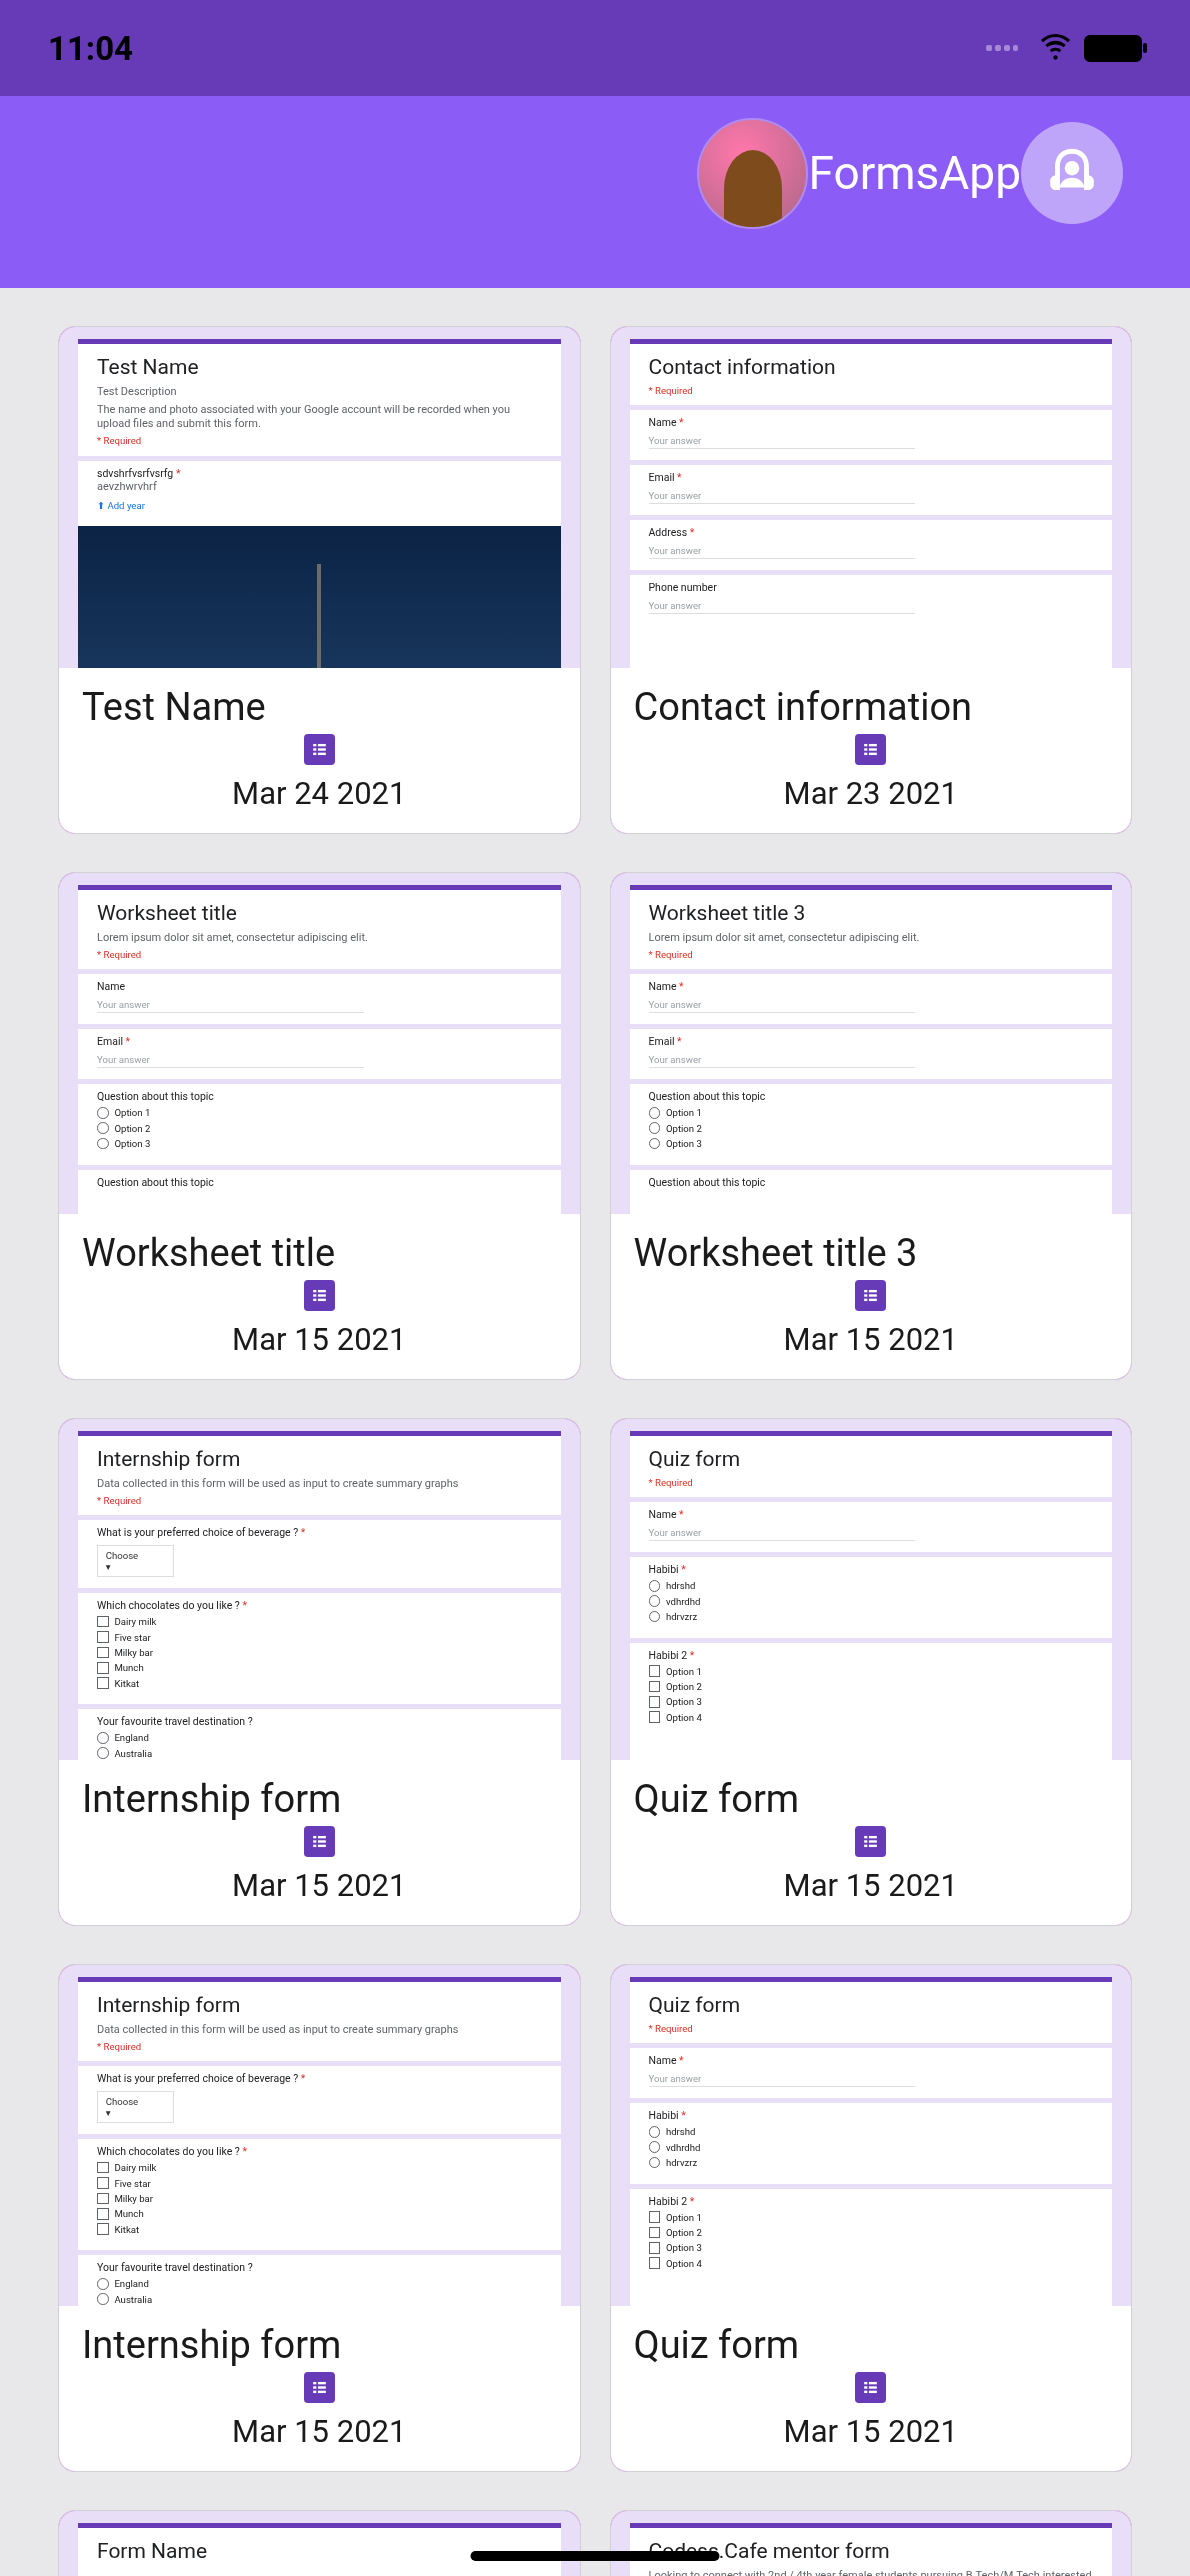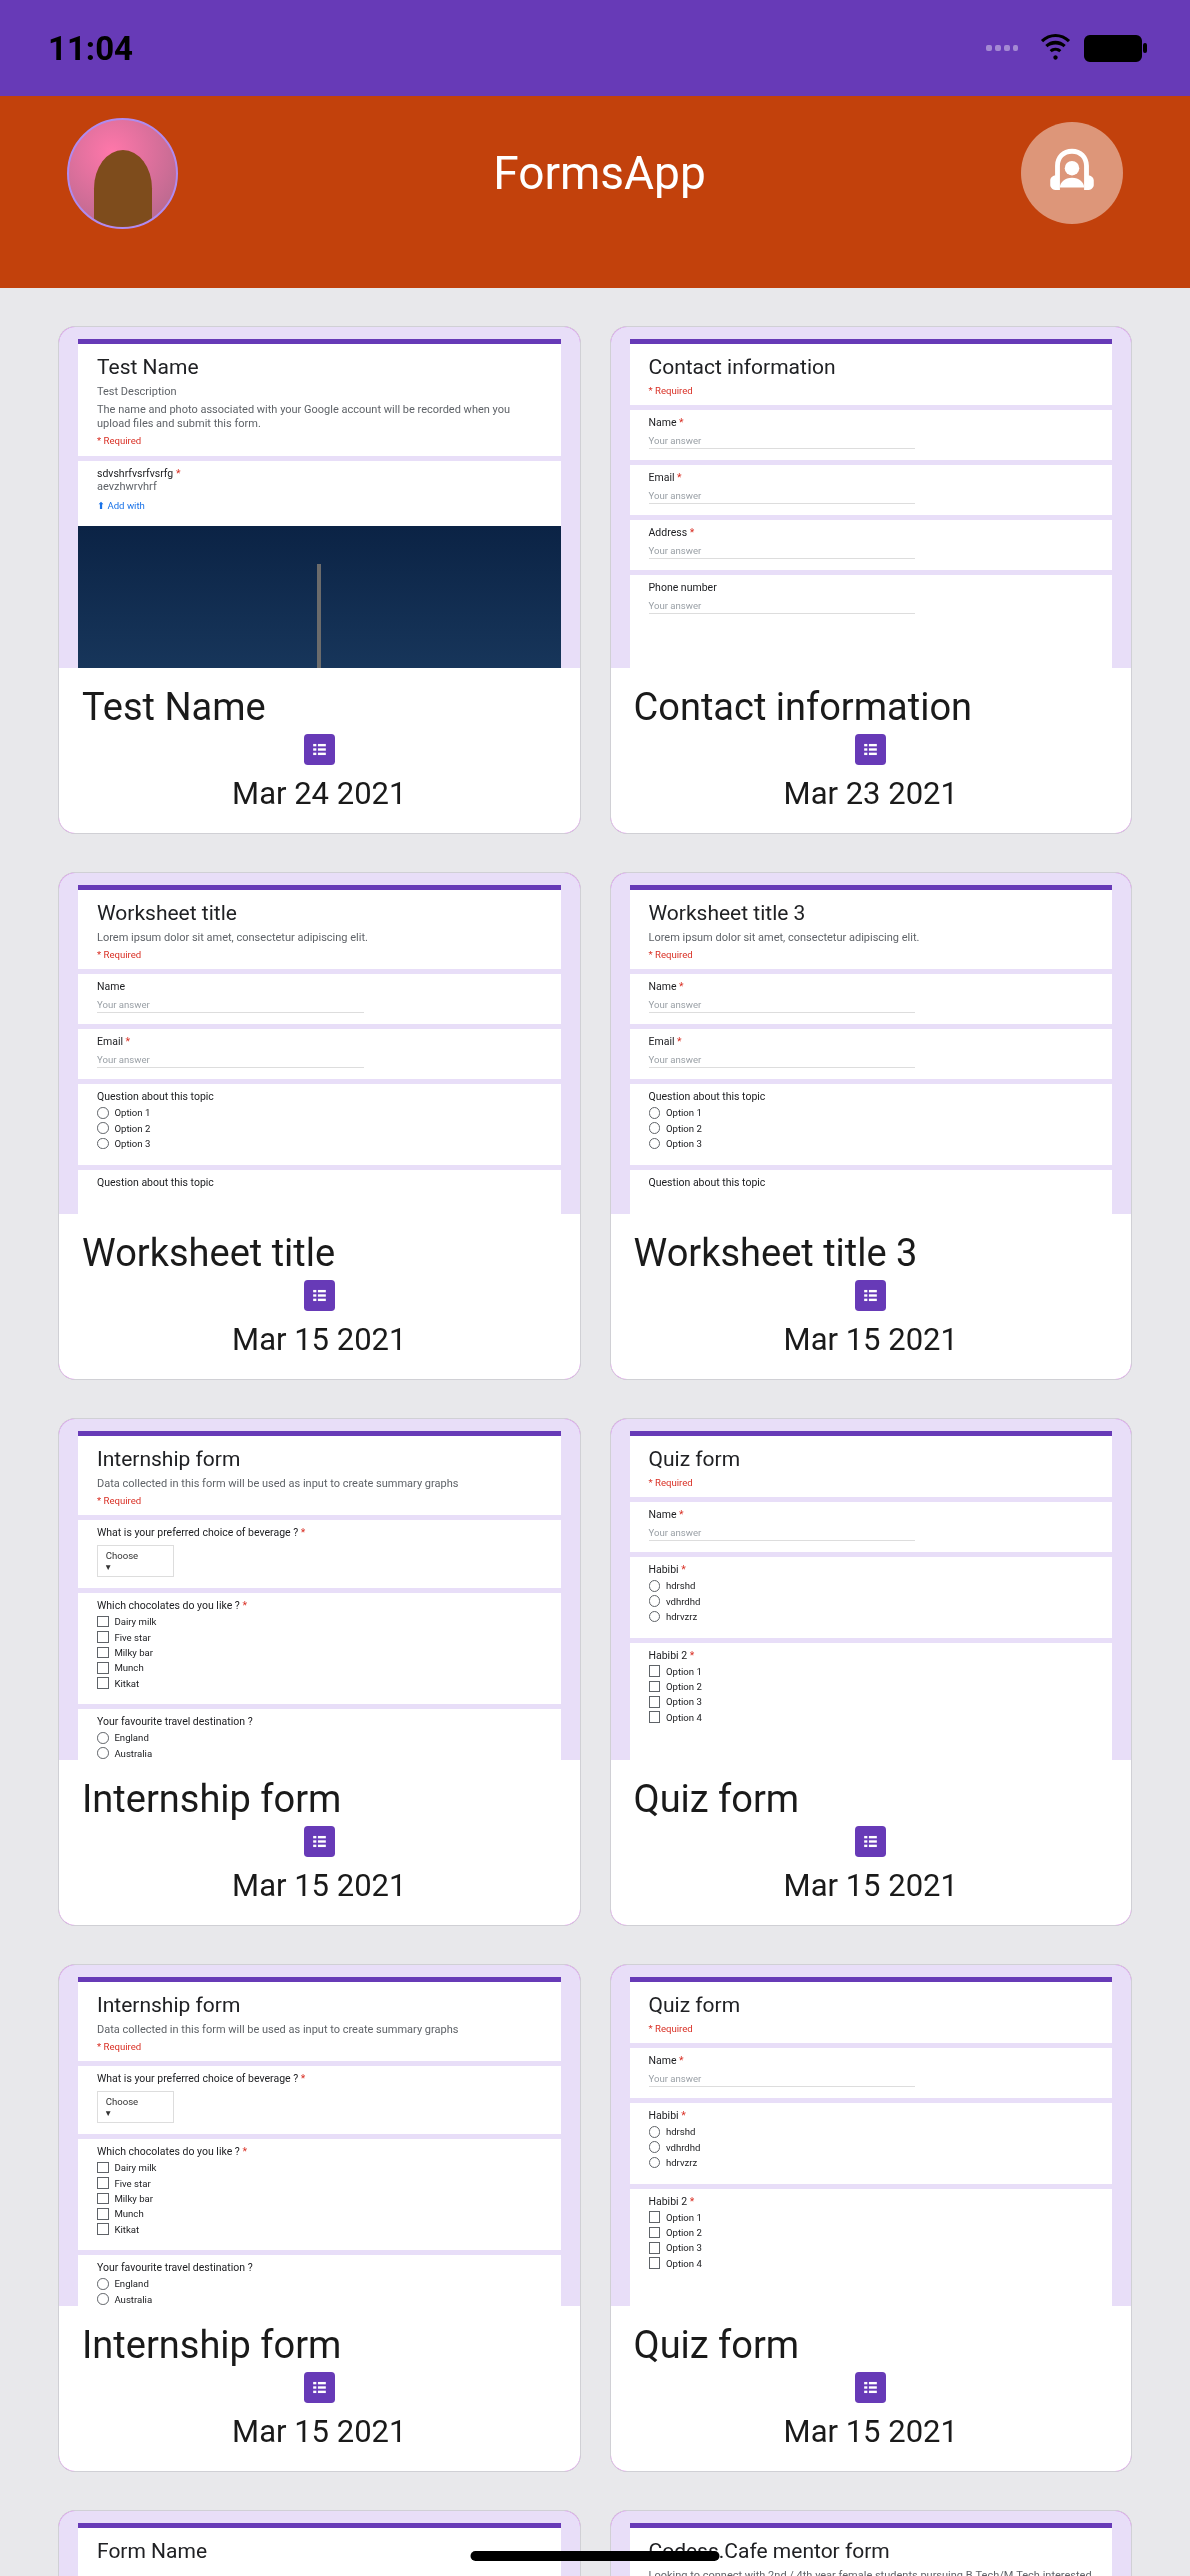--- a/index.html
+++ b/index.html
@@ -5,21 +5,21 @@
   * { box-sizing: border-box; margin: 0; padding: 0; }
   html, body { width: 1190px; height: 2576px; font-family: -apple-system, BlinkMacSystemFont, "Segoe UI", Roboto, Helvetica, Arial, sans-serif; background: #E8E8EB; overflow: hidden; }
   .status-bar { height: 96px; background: #673AB7; display: flex; align-items: center; justify-content: space-between; padding: 0 48px; color: #000; }
   .status-time { font-size: 33px; font-weight: 700; }
   .status-icons { display: flex; align-items: center; gap: 11.5px; }
   .signal-dots { display:flex; gap:2.9px; margin-right:7.7px; opacity:0.4; }
   .signal-dots span { width:5.8px; height:5.8px; background:#fff; border-radius:1.9px; }
   .wifi-icon svg { width: 35px; height: 35px; fill: #000; }
   .battery { width: 58px; height: 27px; border: 2.9px solid #000; border-radius: 5.8px; position: relative; background:#000; }
   .battery::after { content:""; position:absolute; right:-6.7px; top:6.7px; width:3.8px; height:9.6px; background:#000; border-radius:1.9px; }
-  .app-header { height: 192px; background: #c2410c; display: flex; align-items: center; justify-content: space-between; padding: 0 67px 38px 67px; }
+  .app-header { height: 192px; background: #8b5cf6; display: flex; align-items: center; justify-content: flex-end; padding: 0 67px 38px 67px; }
   .avatar { width: 111px; height: 111px; border-radius: 50%; background: radial-gradient(circle at 40% 30%, #f7a, #a68); border:2.9px solid #b08bef; overflow:hidden; display:flex; align-items:flex-end; justify-content:center;}
   .avatar::after{content:"";width:58px;height:77px;background:#7e4c1c;border-radius:50% 50% 0 0;}
   .app-title { color: #fff; font-size: 46px; font-weight: 400; }
   .support-btn { width: 102px; height: 102px; border-radius: 50%; background: rgba(255,255,255,0.45); display:flex; align-items:center; justify-content:center; }
   .support-btn svg { width:58px; height:58px; fill:#fff; }
   .content { padding: 38px 58px; display: grid; grid-template-columns: 1fr 1fr; gap: 38px 29px; height: calc(2576px - 288px); overflow:hidden; }
   .card { background: #d946ef; border: 1px solid #D0D0D5; border-radius: 17px; overflow: hidden; display:flex; flex-direction:column; height: 508px; }
   .card.partial { height: 177px; }
   .thumb { flex: 1; background: #E8DEF8; padding: 11.5px 19px 0 19px; position: relative; overflow:hidden;}
   .thumb-inner { background:#fff; height:100%; border-top:5.8px solid #673AB7; padding: 11.5px 19px; font-size:13.4px; color:#333; }
@@ -82,21 +82,21 @@
   <div class="card">
     <div class="thumb">
       <div class="thumb-inner">
         <div class="thumb-title">Test Name</div>
         <div class="thumb-desc">Test Description</div>
         <div class="thumb-desc">The name and photo associated with your Google account will be recorded when you upload files and submit this form.</div>
         <div class="thumb-req">* Required</div>
         <div class="thumb-field white">
           <div class="tf-label">sdvshrfvsrfvsrfg <span class="star">*</span></div>
           <div class="thumb-desc">aevzhwrvhrf</div>
-          <div style="color:#1a73e8;font-size:9.6px;margin-top:5.8px;">⬆ Add with</div>
+          <div style="color:#1a73e8;font-size:9.6px;margin-top:5.8px;">⬆ Add year</div>
         </div>
         <div class="thumb-img"></div>
       </div>
     </div>
     <div class="card-footer">
       <div class="card-title">Test Name</div>
       <div class="card-meta">
         <div class="form-icon">
             <svg viewBox="0 0 24 24">
               <rect x="4" y="5" width="4" height="3"></rect>

